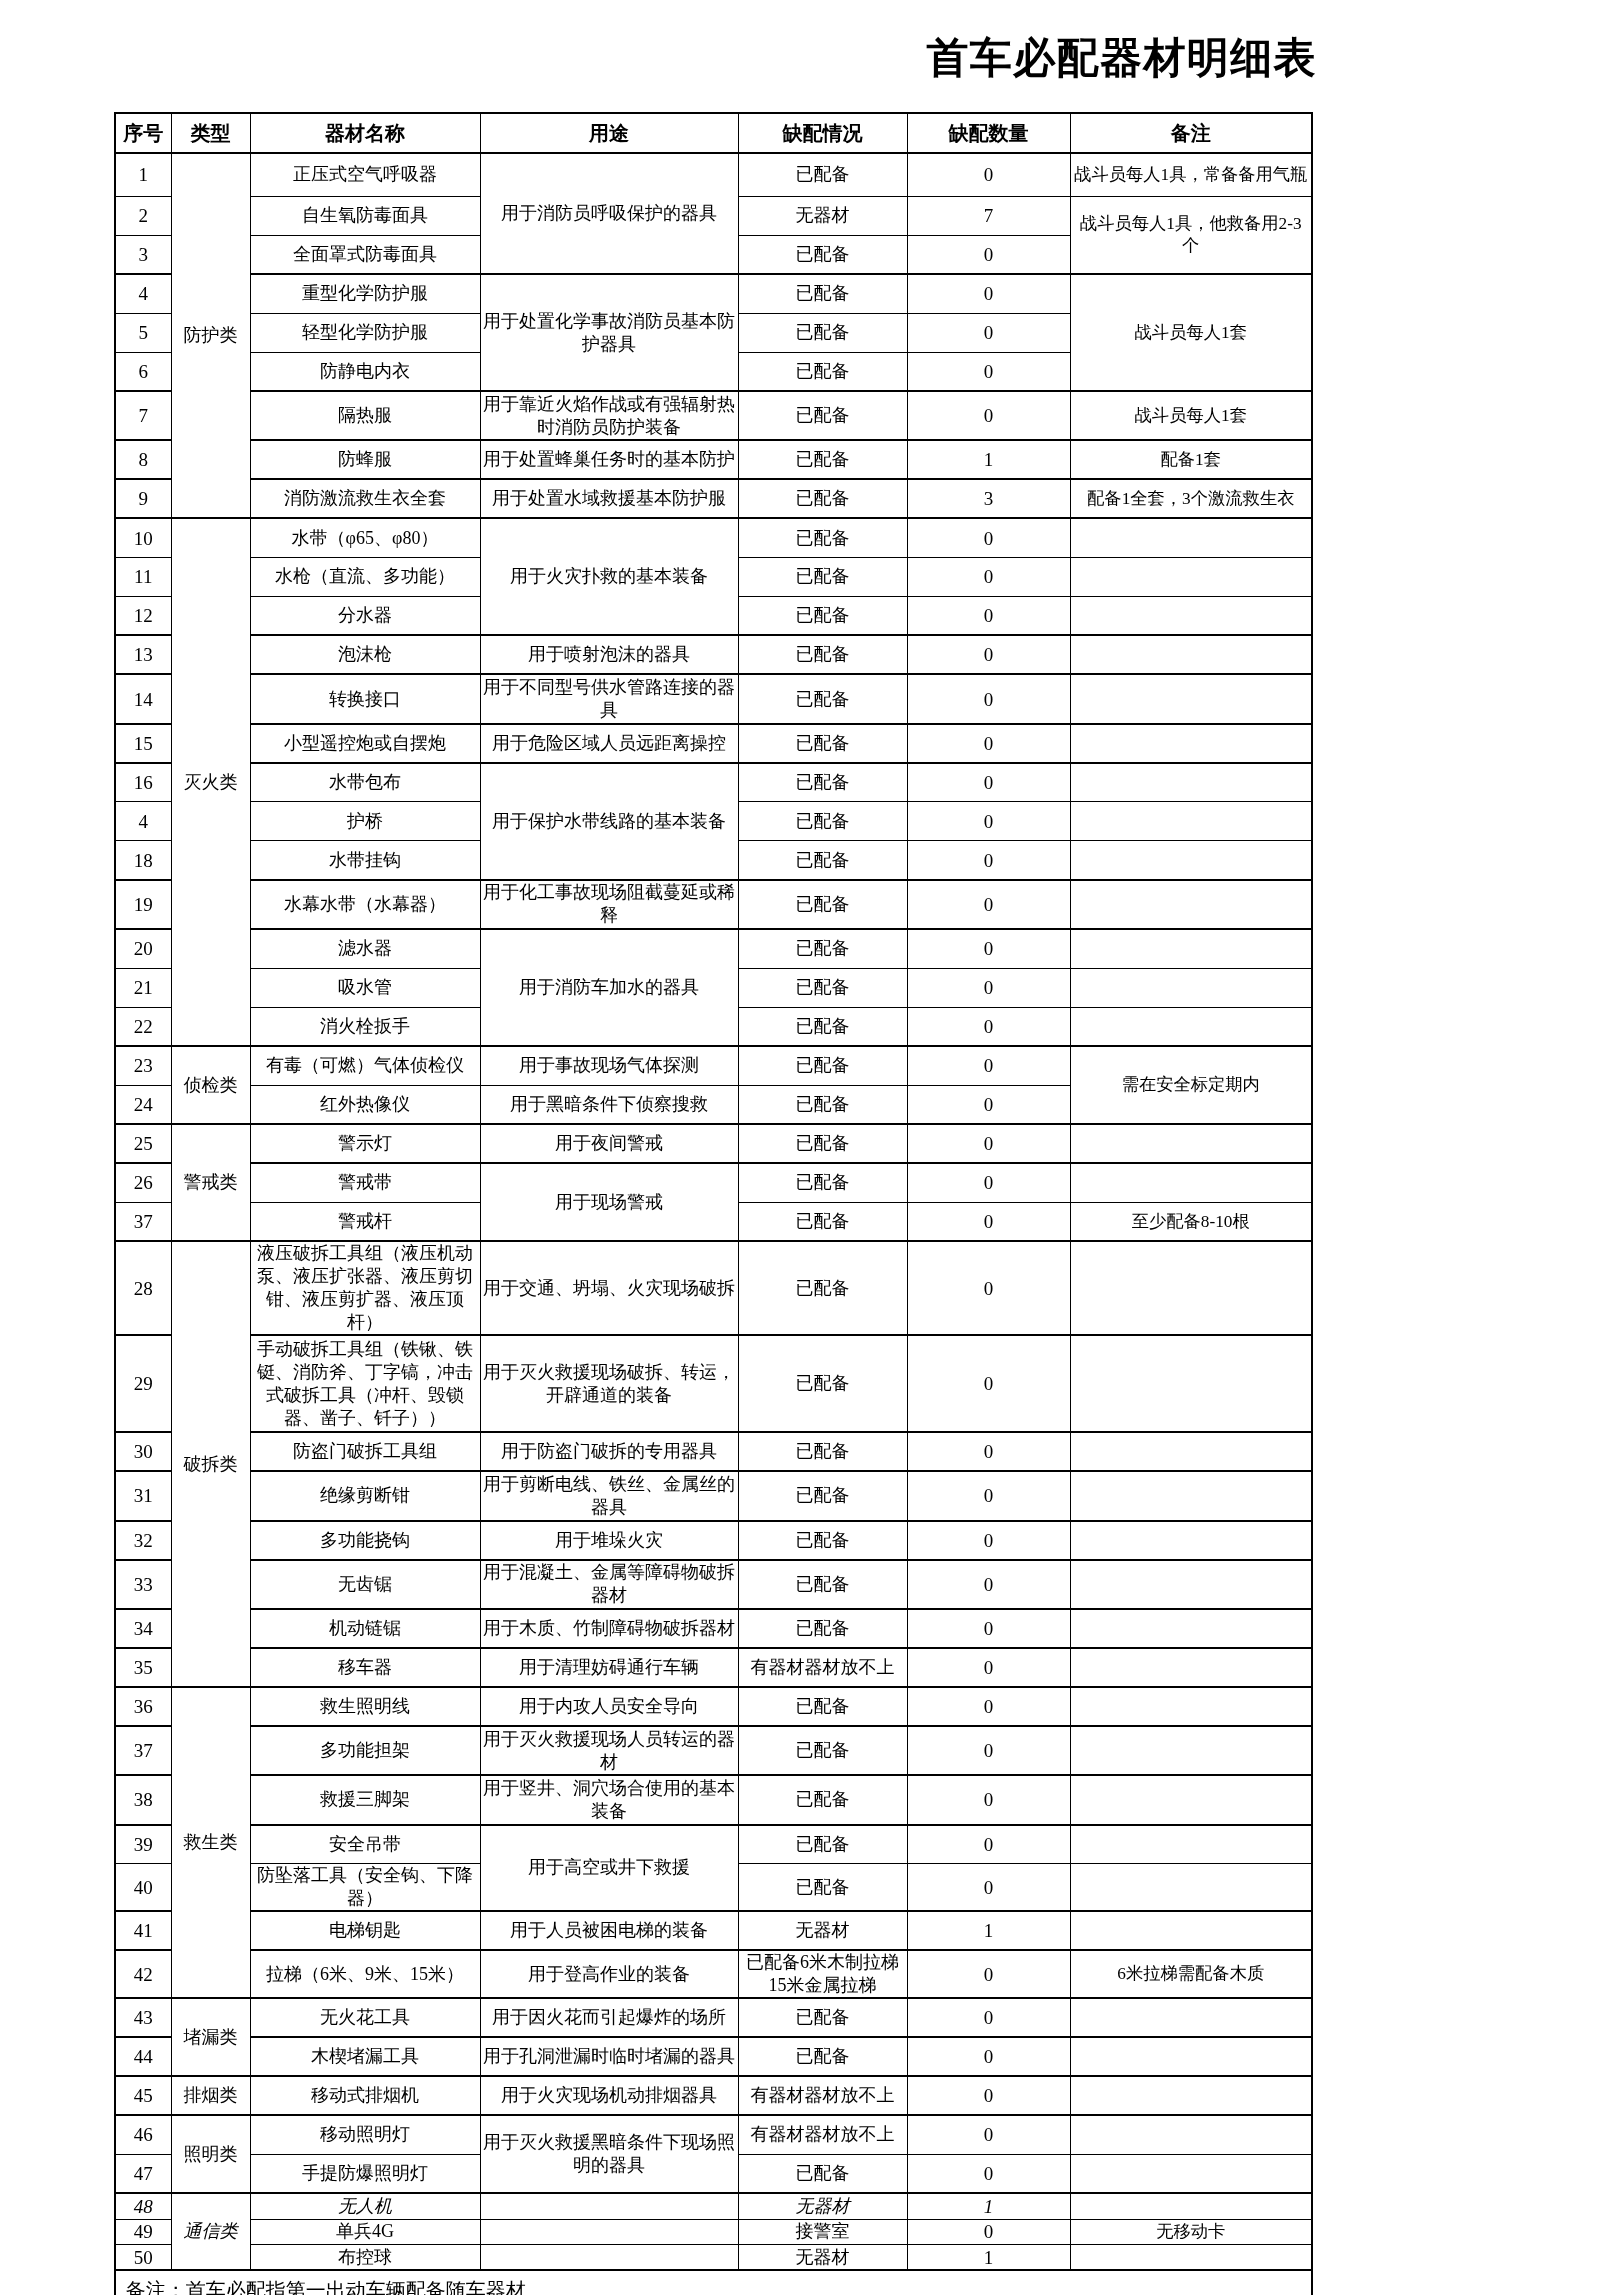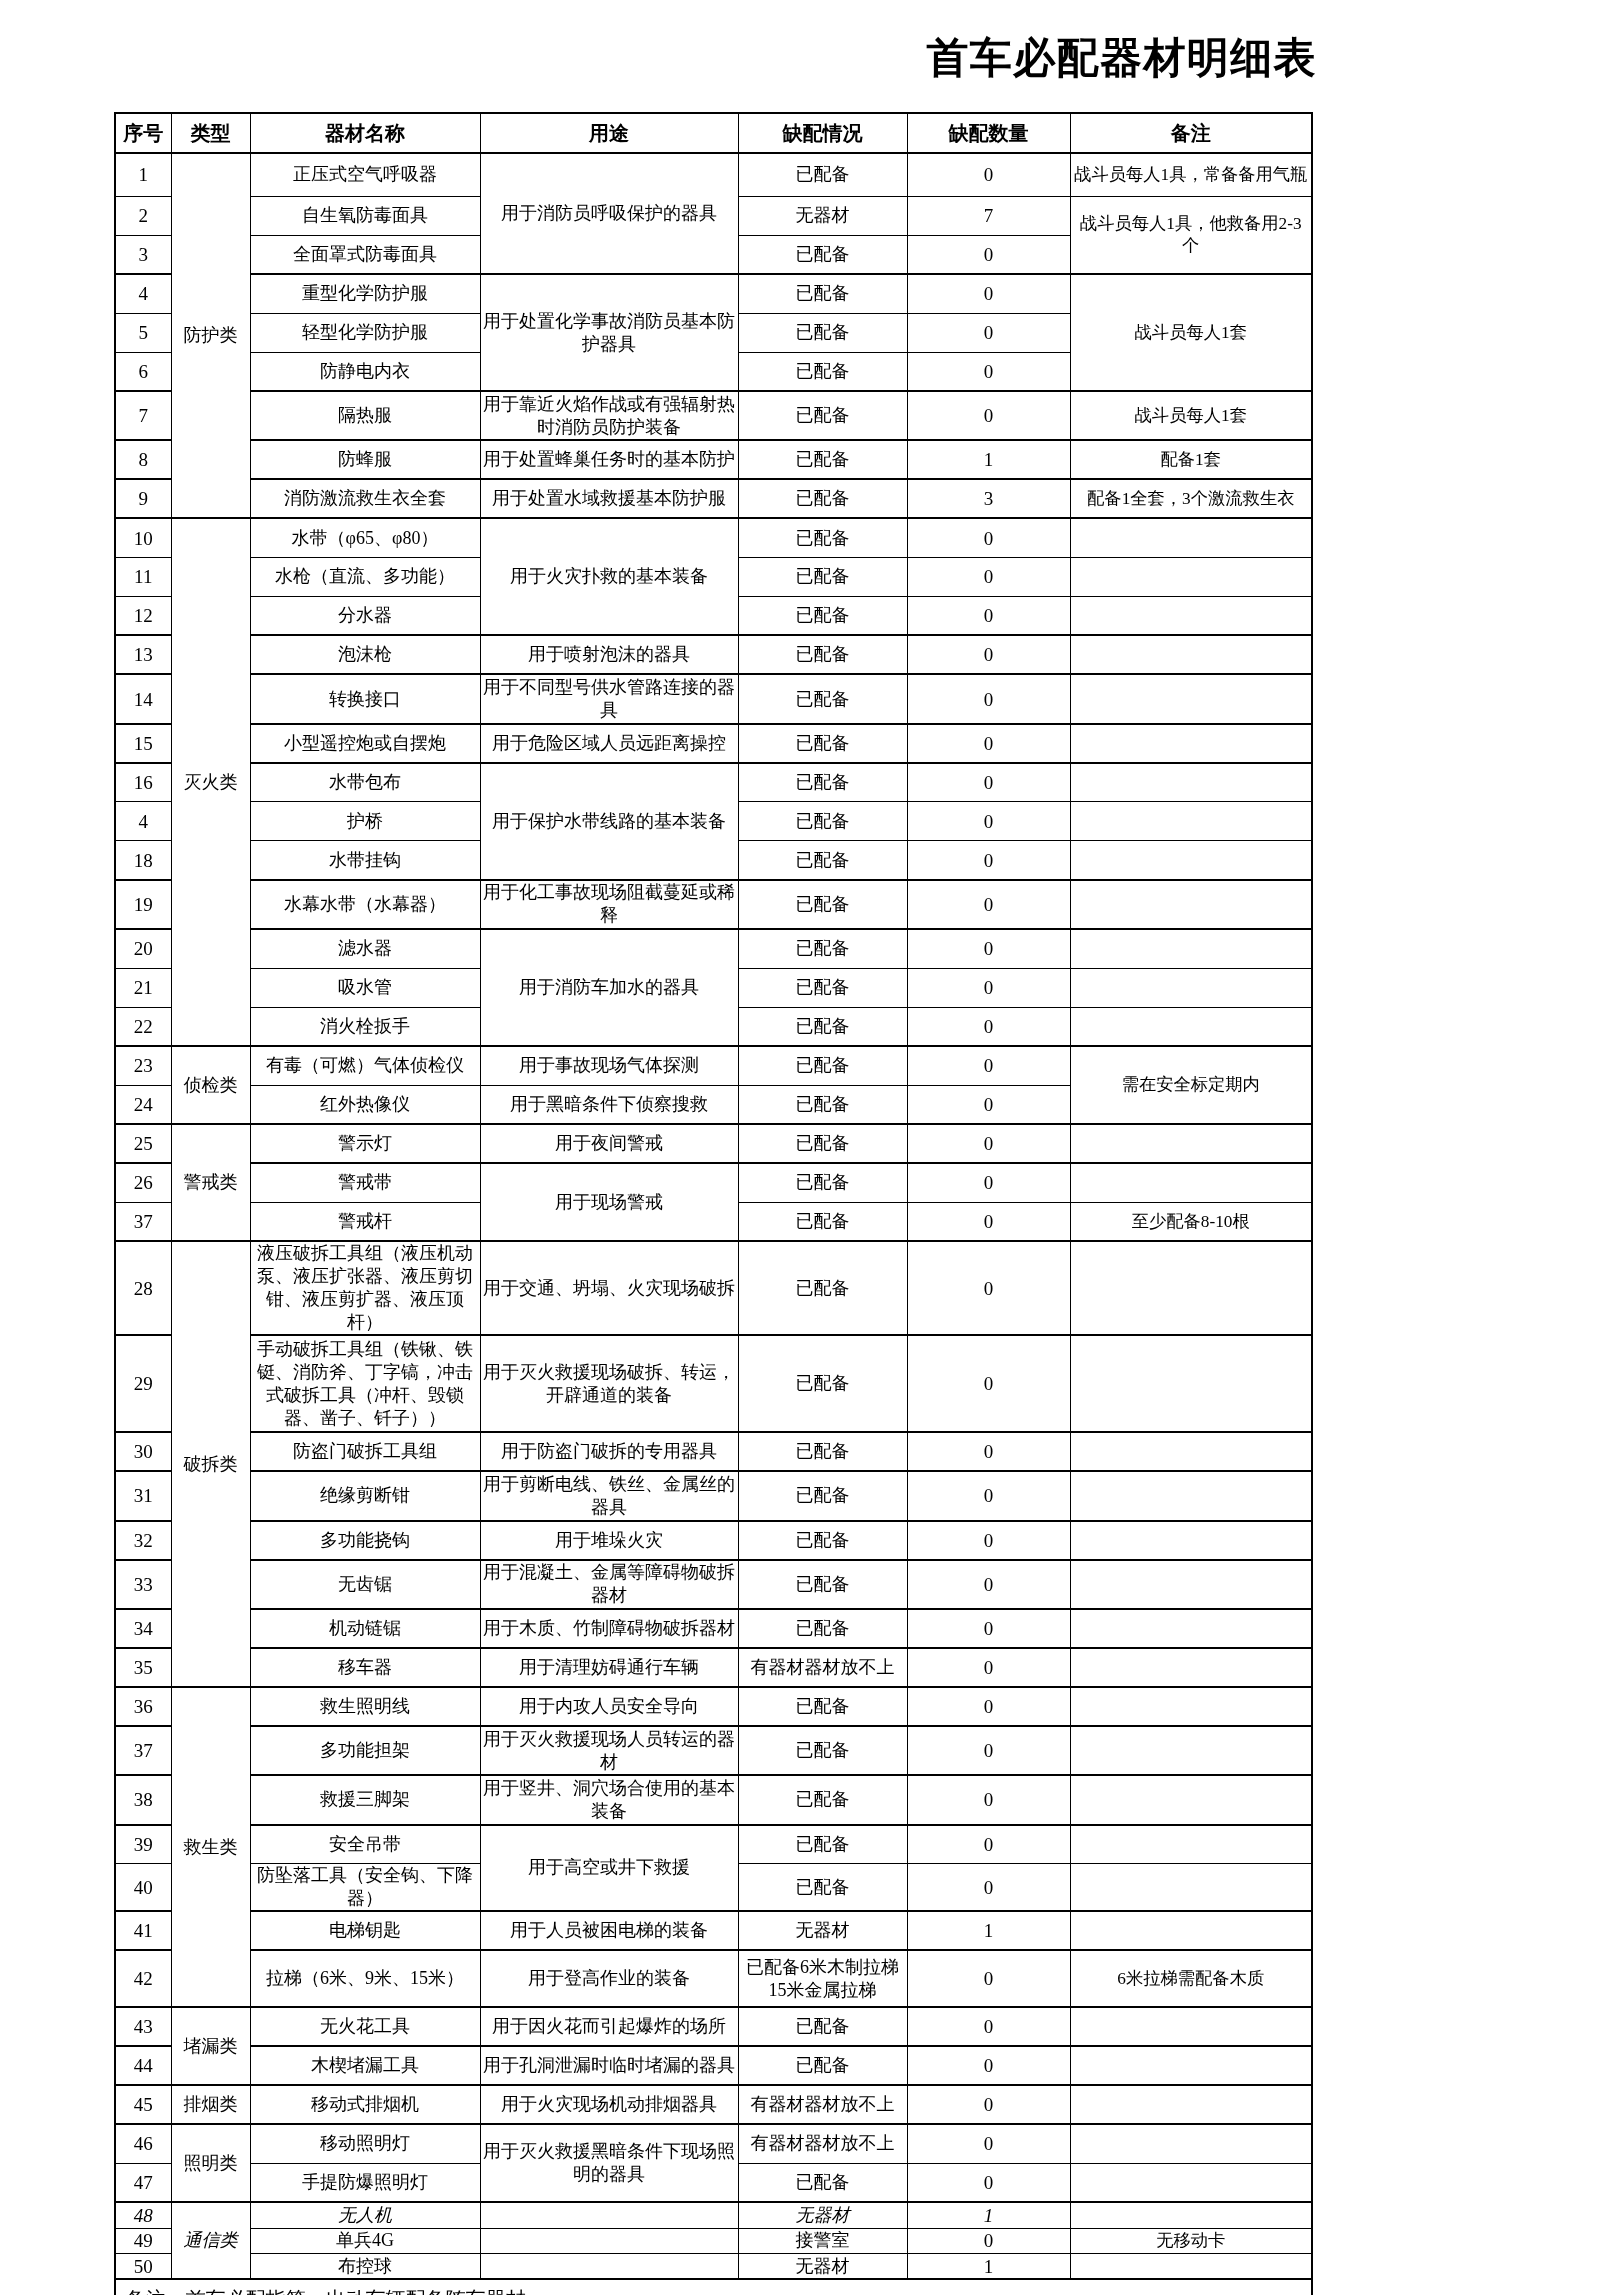--- a/index.html
+++ b/index.html
@@ -383,21 +383,21 @@
           <td class="cell-note"></td>
         </tr>
         <tr class="thick">
           <td class="cell-no">41</td>
           <td class="cell-name">电梯钥匙</td>
           <td class="cell-use">用于人员被困电梯的装备</td>
           <td class="cell-status">无器材</td>
           <td class="cell-qty">1</td>
           <td class="cell-note"></td>
         </tr>
-        <tr class="thick" style="height: 57px;">
+        <tr class="thick" style="height: 48px;">
           <td class="cell-no">42</td>
           <td class="cell-name">拉梯（6米、9米、15米）</td>
           <td class="cell-use">用于登高作业的装备</td>
           <td class="cell-status">已配备6米木制拉梯
 15米金属拉梯</td>
           <td class="cell-qty">0</td>
           <td class="cell-note">6米拉梯需配备木质</td>
         </tr>
         <tr class="thick">
           <td class="cell-no">43</td>

